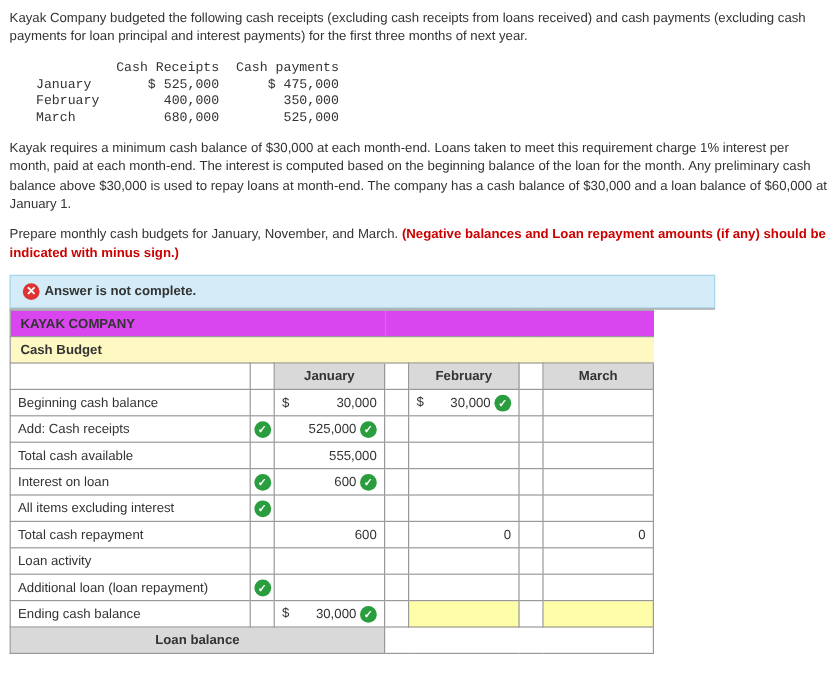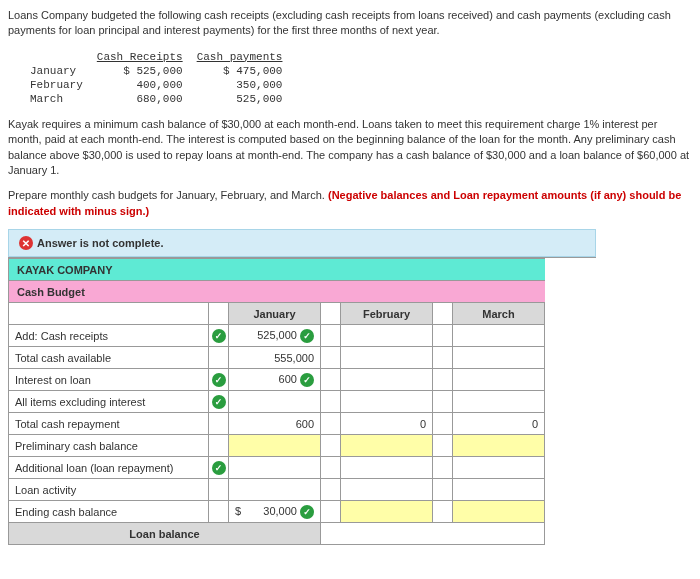--- a/index.html
+++ b/index.html
@@ -1,47 +1,47 @@
 <!DOCTYPE html>
 <html><head>
   <meta charset="utf-8">
   <style>
     * { box-sizing: border-box; margin: 0; padding: 0; }
     body { font-family: Arial, sans-serif; font-size: 11px; color: #333; padding: 8px; width: 700px; }
     .intro { margin-bottom: 10px; line-height: 1.4; }
     .data-table { font-family: 'Courier New', monospace; font-size: 11px; margin: 6px 0 10px 20px; }
     .data-table td { padding: 0 12px 0 0; }
-    .data-table .hdr { text-decoration: underline; }
+    .data-table .hdr { }
     .rt { text-align: right; }
     .instruction { margin-bottom: 10px; line-height: 1.4; }
     .red { color: #c00; font-weight: bold; }
     .answer-banner { background: #d4ecf7; border: 1px solid #a8d5e8; padding: 6px 10px; margin-bottom: 0; width: 588px; }
     .answer-banner-inner { display: flex; align-items: center; gap: 4px; }
     .x-icon { display:inline-flex; width:14px; height:14px; background:#d33; color:#fff; border-radius:50%; align-items:center; justify-content:center; font-size:10px; font-weight:bold; }
     .check-icon { display:inline-flex; width:14px; height:14px; background:#2a9d3f; color:#fff; border-radius:50%; align-items:center; justify-content:center; font-size:9px; font-weight:bold; }
     .budget-wrap { width: 588px; border-top: 1px solid #999;}
     .budget { border-collapse: collapse; font-size: 11px; }
     .budget td, .budget th { border: 1px solid #999; padding: 3px 6px; height: 22px; }
-    .budget .title-row td { background: #5eead4; font-weight: bold; padding-left: 8px; border-right:none; }
+    .budget .title-row td { background: #d946ef; font-weight: bold; padding-left: 8px; border-right:none; }
     .budget .title-row td.end { border-left:none; }
-    .budget .sub-row td { background: #f9a8d4; font-weight: bold; padding-left: 8px; border-right:none;margin-top:32px;}
+    .budget .sub-row td { background: #fef9c3; font-weight: bold; padding-left: 8px; border-right:none;margin-top:32px;}
     .budget .sub-row td.end { border-left:none;}
     .budget .col-head { background: #d9d9d9; font-weight: bold; text-align: center; }
     .budget .label { width: 200px; }
     .budget .indent1 { }
     .budget .ck { width: 20px; text-align:center; padding:0;}
     .budget .val { width: 92px; text-align: right; background: #fff; }
     .budget .yellow { background: #fffea8; }
     .budget .loan-hdr td { background: #d9d9d9; font-weight: bold; text-align:center; }
     .dollar { float:left; }
   </style>
 </head>
 <body>
 
-<div class="intro">Loans Company budgeted the following cash receipts (excluding cash receipts from loans received) and cash payments (excluding cash payments for loan principal and interest payments) for the first three months of next year.</div>
+<div class="intro">Kayak Company budgeted the following cash receipts (excluding cash receipts from loans received) and cash payments (excluding cash payments for loan principal and interest payments) for the first three months of next year.</div>
 
 <table class="data-table">
   <tbody>
       <tr>
         <td></td>
         <td class="hdr rt">Cash Receipts</td>
         <td class="hdr rt">Cash payments</td>
       </tr>
   <tr>
         <td>January</td>
@@ -57,21 +57,21 @@
         <td>March</td>
         <td class="rt">680,000</td>
         <td class="rt">525,000</td>
       </tr>
 </tbody>
   </table>
 
 <div class="intro">Kayak requires a minimum cash balance of $30,000 at each month-end. Loans taken to meet this requirement charge 1% interest per month, paid at each month-end. The interest is computed based on the beginning balance of the loan for the month. Any preliminary cash balance above $30,000 is used to repay loans at month-end. The company has a cash balance of $30,000 and a loan balance of $60,000 at January 1.</div>
 
 <div class="instruction">
-  <span>Prepare monthly cash budgets for January, February, and March. </span><span class="red">(Negative balances and Loan repayment amounts (if any) should be indicated with minus sign.)</span>
+  <span>Prepare monthly cash budgets for January, November, and March. </span><span class="red">(Negative balances and Loan repayment amounts (if any) should be indicated with minus sign.)</span>
 </div>
 
 <div class="answer-banner">
   <div class="answer-banner-inner">
     <span class="x-icon">✕</span>
     <b>Answer is not complete.</b>
   </div>
 </div>
 
 <div class="budget-wrap">
@@ -86,20 +86,29 @@
           <td class="end" colspan="4"></td>
         </tr>
   <tr>
     <td class="label"></td>
           <td class="ck"></td>
     <td class="col-head">January</td>
     <td class="ck"></td>
     <td class="col-head">February</td>
     <td class="ck"></td>
     <td class="col-head">March</td>
+  </tr>
+  <tr>
+    <td class="label">Beginning cash balance</td>
+    <td class="ck"></td>
+    <td class="val"><span class="dollar">$</span><span>30,000</span></td>
+    <td class="ck"></td>
+    <td class="val"><span class="dollar">$</span><span>30,000</span>&nbsp;<span class="check-icon">✓</span></td>
+    <td class="ck"></td>
+          <td class="val"></td>
   </tr>
   <tr>
     <td class="label">Add: Cash receipts</td>
     <td class="ck"><span class="check-icon">✓</span></td>
     <td class="val"><span>525,000</span>&nbsp;<span class="check-icon">✓</span></td>
     <td class="ck"></td>
           <td class="val"></td>
           <td class="ck"></td>
           <td class="val"></td>
   </tr>
@@ -133,41 +142,32 @@
   <tr>
     <td class="label">Total cash repayment</td>
     <td class="ck"></td>
     <td class="val"><span>600</span></td>
     <td class="ck"></td>
           <td class="val"><span>0</span></td>
     <td class="ck"></td>
           <td class="val"><span>0</span></td>
   </tr>
   <tr>
-    <td class="label">Preliminary cash balance</td>
+    <td class="label">Loan activity</td>
     <td class="ck"></td>
-          <td class="val yellow"></td>
-          <td class="ck"></td>
-          <td class="val yellow"></td>
-          <td class="ck"></td>
-          <td class="val yellow"></td>
-  </tr>
-  <tr>
-    <td class="label indent1">Additional loan (loan repayment)</td>
-    <td class="ck"><span class="check-icon">✓</span></td>
-    <td class="val"></td>
+          <td class="val"></td>
           <td class="ck"></td>
           <td class="val"></td>
           <td class="ck"></td>
           <td class="val"></td>
   </tr>
   <tr>
-    <td class="label">Loan activity</td>
-    <td class="ck"></td>
-          <td class="val"></td>
+    <td class="label indent1">Additional loan (loan repayment)</td>
+    <td class="ck"><span class="check-icon">✓</span></td>
+    <td class="val"></td>
           <td class="ck"></td>
           <td class="val"></td>
           <td class="ck"></td>
           <td class="val"></td>
   </tr>
   <tr>
     <td class="label">Ending cash balance</td>
     <td class="ck"></td>
     <td class="val"><span class="dollar">$</span><span>30,000</span>&nbsp;<span class="check-icon">✓</span></td>
     <td class="ck"></td>

